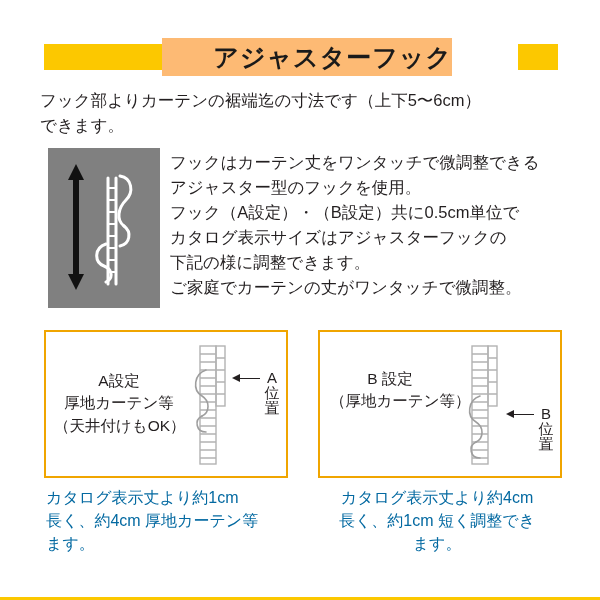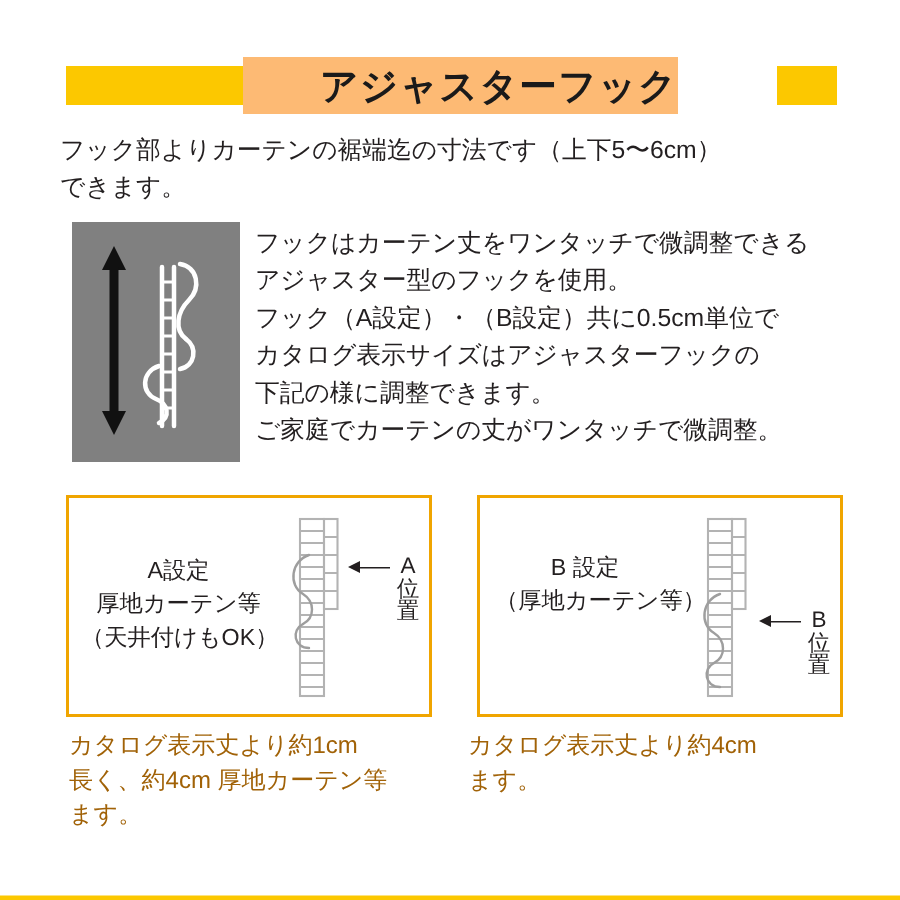--- a/index.html
+++ b/index.html
@@ -155,25 +155,25 @@
 
   .hook-art {
     position: absolute;
   }
 
   
   .caption {
     position: absolute;
     font-size: 16px;
     line-height: 1.45;
-    color: #a16207;
+    color: #0369a1;
   }
   .caption div { white-space: nowrap; }
   .cap-a { left: 46px; top: 486px; width: 250px; }
-  .cap-b { left: 312px; top: 486px; width: 250px; }
+  .cap-b { left: 312px; top: 486px; width: 250px; text-align: center; }
 
   .bottom-rule {
     position: absolute;
     left: 0;
     bottom: 0;
     width: 600px;
     height: 3px;
     background: #fcc800;
   }
 </style>
@@ -290,17 +290,18 @@
   </div>
 
   <div class="caption cap-a">
     <div>カタログ表示丈より約1cm</div>
     <div>長く、約4cm 厚地カーテン等</div>
     <div>ます。</div>
   </div>
 
   <div class="caption cap-b">
     <div>カタログ表示丈より約4cm</div>
+    <div>長く、約1cm 短く調整でき</div>
     <div>ます。</div>
   </div>
 
   <div class="bottom-rule"></div>
 </div>
 
 </body></html>

